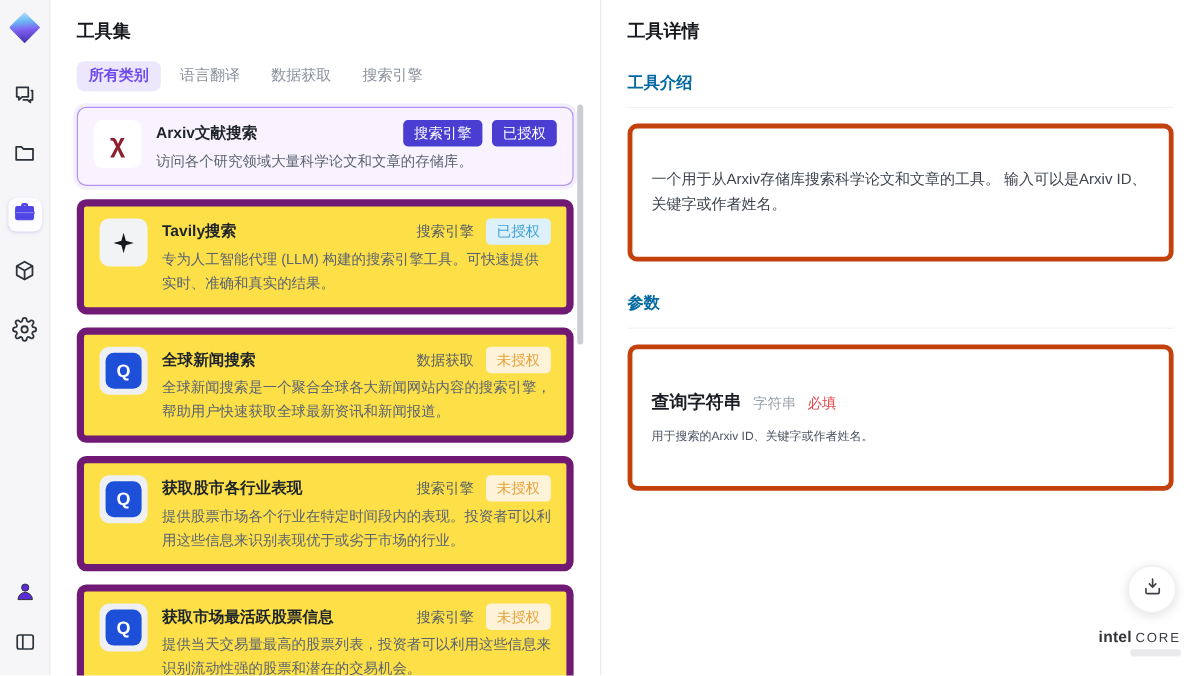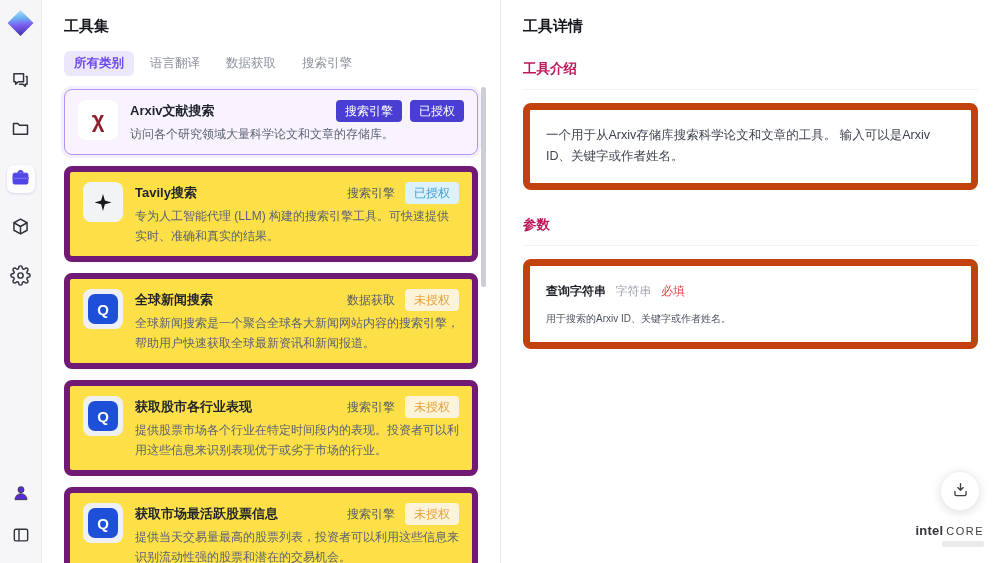--- a/index.html
+++ b/index.html
@@ -42,24 +42,24 @@
   .chip-solid { background:#4a3ed2; color:#fff; }
   .chip-plain { color:#565d68; padding:5px 2px; }
   .chip-cyan { background:#dcf1fa; color:#44a0d3; }
   .chip-warn { background:#fdf3d9; color:#e6a23c; }
   .t-desc { font-size:12px; color:#5b6373; line-height:1.62; margin-top:3px; }
   .scroll-thumb { position:absolute; right:14px; top:87px; width:5px; height:200px; border-radius:3px; background:#cbced4; }
 
   
   .detail-panel { flex:1; border-left:1px solid #e9eaec; padding:17px 22px; }
   .detail-title { font-size:15px; font-weight:700; color:#15181d; margin-bottom:24px; }
-  .section-head { font-size:13.5px; font-weight:700; color:#be185d; padding-bottom:11px; border-bottom:1px solid #f1f2f4; }
-  .info-box { margin-top:13px; border:7px solid #c2410c; border-radius:8px; padding:15px 16px; font-size:12.5px; color:#3e4450; line-height:1.7; }
+  .section-head { font-size:13.5px; font-weight:700; color:#0369a1; padding-bottom:11px; border-bottom:1px solid #f1f2f4; }
+  .info-box { margin-top:13px; border:4px solid #c2410c; border-radius:8px; padding:32px 16px; font-size:12.5px; color:#3e4450; line-height:1.7; }
   .sect-gap { margin-top:26px; }
-  .param-name { font-size:12px; font-weight:700; color:#1a1d23;margin-top:40px; }
+  .param-name { font-size:15px; font-weight:700; color:#1a1d23;margin-top:40px; }
   .param-type { font-size:12px; color:#9aa1ab; margin-left:6px; }
   .param-req { font-size:12px; color:#e5484d; margin-left:6px; }
   .param-desc { font-size:10px; color:#4b5260; margin-top:9px; line-height:1.6; }
 
   
   .fab { position:absolute; right:20px; bottom:52px; width:40px; height:40px; border-radius:50%; background:#fff; border:1px solid #f0f0f2; box-shadow:0 2px 10px rgba(0,0,0,.13); display:flex; align-items:center; justify-content:center; cursor:pointer; }
   .brand { position:absolute; right:16px; bottom:16px; text-align:right; }
   .brand-row { display:flex; align-items:baseline; gap:3px; justify-content:space-between; }
   .brand-a { font-size:13px; font-weight:700; color:#33353a; letter-spacing:.2px; }
   .brand-b { font-size:11px; color:#3a3d42; letter-spacing:1.5px; font-weight:400; }

